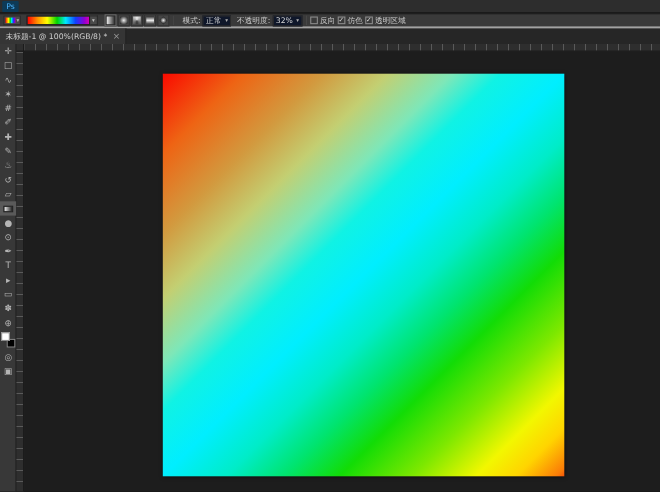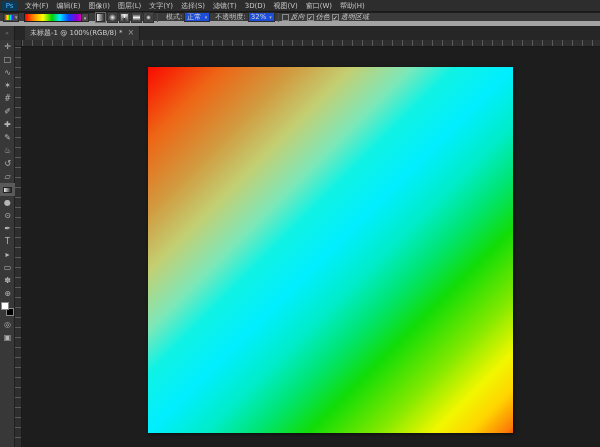--- a/index.html
+++ b/index.html
@@ -9,54 +9,54 @@
   
   .menubar { position:absolute; left:0; top:0; width:600px; height:12px;
     background:#2d2d2d; border-bottom:1px solid #191919; display:flex; align-items:center; }
   .ps-logo { width:15px; height:10px; margin:0 4px 0 2px; background:#0d3a57;
     color:#4db5ff; font-size:7px; font-weight:normal; line-height:10px; text-align:center;
     border-radius:1px; }
   .menu-item { font-size:7px; color:#c9c9c9; padding:0 4px; line-height:12px; white-space:nowrap; }
 
   
   .optionsbar { position:absolute; left:0; top:13px; width:600px; height:13px;
-    background:#3a3a3a; border-bottom:5px solid #a3a3a3; display:flex; align-items:center; }
+    background:#3a3a3a; border-bottom:2px solid #a3a3a3; display:flex; align-items:center; }
   .opt-sep { width:1px; height:9px; background:#2a2a2a; border-right:1px solid #4a4a4a; margin:0 3px; }
   .tool-preset { width:16px; height:9px; margin-left:3px; background:#4a4a4a;
     border:1px solid #2a2a2a; display:flex; align-items:center; }
   .tool-preset .mini-grad { width:9px; height:5px; margin-left:1px; }
   .dd-arrow { font-size:5px; color:#b0b0b0; margin-left:1px; }
   .grad-preview-wrap { display:flex; align-items:center; margin-left:5px; }
   .grad-preview { width:58px; height:9px; border:1px solid #1f1f1f; }
   .grad-dd { width:7px; height:9px; background:#4a4a4a; border:1px solid #2a2a2a; border-left:none;
     font-size:5px; color:#c0c0c0; text-align:center; line-height:8px; }
   .type-btns { display:flex; margin-left:6px; gap:1px; }
   .type-btn { width:11px; height:11px; background:#454545; border:1px solid #303030;
     display:flex; align-items:center; justify-content:center; }
   .type-btn.selected { background:#2b2b2b; border-color:#6a6a6a; }
   .type-glyph { width:7px; height:7px; }
   .tg-linear { background:linear-gradient(90deg,#eee,#333); }
   .tg-radial { background:radial-gradient(circle,#eee 0%,#333 80%); }
   .tg-angle { background:conic-gradient(#eee,#333,#eee); }
   .tg-reflected { background:linear-gradient(180deg,#333,#eee 50%,#333); }
   .tg-diamond { background:radial-gradient(circle,#eee 0%,#333 70%); transform:rotate(45deg) scale(.8); }
   .opt-label { font-size:7px; color:#c9c9c9; margin:0 2px 0 5px; white-space:nowrap; }
-  .opt-select { height:10px; min-width:26px; background:#1d4ed8; border:1px solid #2a2a2a;
+  .opt-select { height:10px; min-width:26px; background:#0f172a; border:1px solid #2a2a2a;
     font-size:7px; color:#d6d6d6; display:flex; align-items:center; padding:0 2px; }
   .opt-select .dd-arrow { margin-left:auto; padding-left:3px; }
   .cbox { width:7px; height:7px; background:#3a3a3a; border:1px solid #8a8a8a;
     font-size:6px; line-height:6px; color:#e8e8e8; text-align:center; }
   .cbox-label { font-size:7px; color:#c9c9c9; margin:0 2px; white-space:nowrap; }
 
   
   .tabbar { position:absolute; left:0; top:26px; width:600px; height:14px; background:#262626; }
   .tools-header { position:absolute; left:0; top:0; width:15px; height:14px;
     background:#323232; border-right:1px solid #1b1b1b; color:#8a8a8a;
     font-size:6px; text-align:center; line-height:13px; }
-  .doc-tab { position:absolute; left:25px; top:0; height:14px; background:#353535;
+  .doc-tab { position:absolute; left:0; top:0; height:14px; background:#353535;
     border-right:1px solid #1c1c1c; display:flex; align-items:center; padding:0 5px; }
   .doc-tab-title { font-size:7px; color:#cfcfcf; white-space:nowrap; }
   .doc-tab-close { font-size:8px; color:#9a9a9a; margin-left:5px; line-height:8px; }
 
   
   .toolstrip { position:absolute; left:0; top:40px; width:15px; height:407px;
     background:#383838; border-right:1px solid #202020; }
   .tool { width:15px; height:13px; display:flex; align-items:center; justify-content:center;
     font-size:8px; color:#b5b5b5; }
   .tool.selected { background:#5a5a5a; }
@@ -79,33 +79,20 @@
   .canvas { position:absolute; left:133px; top:27px; width:365px; height:366px;
     box-shadow:1px 1px 4px rgba(0,0,0,.6); }
 </style>
 </head>
 <body>
 
 <div class="app">
 
   <div class="menubar">
     <div class="ps-logo">Ps</div>
-    <div id="menu-items" style="display:flex;">
-        <span class="menu-item">文件(F)</span>
-        <span class="menu-item">编辑(E)</span>
-        <span class="menu-item">图像(I)</span>
-        <span class="menu-item">图层(L)</span>
-        <span class="menu-item">文字(Y)</span>
-        <span class="menu-item">选择(S)</span>
-        <span class="menu-item">滤镜(T)</span>
-        <span class="menu-item">3D(D)</span>
-        <span class="menu-item">视图(V)</span>
-        <span class="menu-item">窗口(W)</span>
-        <span class="menu-item">帮助(H)</span>
-      </div>
   </div>
 
   <div class="optionsbar">
     <div class="tool-preset">
       <span class="mini-grad" style="background: linear-gradient(90deg, rgb(255, 0, 0) 0%, rgb(255, 144, 0) 16%, rgb(255, 255, 0) 32%, rgb(0, 212, 0) 48%, rgb(0, 232, 255) 62%, rgb(16, 64, 255) 78%, rgb(138, 0, 212) 92%, rgb(212, 0, 180) 100%);"></span>
       <span class="dd-arrow">▾</span>
     </div>
     <div class="grad-preview-wrap">
       <div class="grad-preview" id="grad-preview" style="background: linear-gradient(90deg, rgb(255, 0, 0) 0%, rgb(255, 144, 0) 16%, rgb(255, 255, 0) 32%, rgb(0, 212, 0) 48%, rgb(0, 232, 255) 62%, rgb(16, 64, 255) 78%, rgb(138, 0, 212) 92%, rgb(212, 0, 180) 100%);"></div>
       <div class="grad-dd">▾</div>
@@ -132,21 +119,21 @@
     <div class="opt-select">
       <span>正常</span>
       <span class="dd-arrow">▾</span>
     </div>
     <span class="opt-label">不透明度:</span>
     <div class="opt-select">
       <span>32%</span>
       <span class="dd-arrow">▾</span>
     </div>
     <div class="opt-sep"></div>
-    <div id="opt-checkboxes" style="display:flex;align-items:center;font-style:italic;">
+    <div id="opt-checkboxes" style="display:flex;align-items:center;">
         <div class="cbox"></div>
         <span class="cbox-label">反向</span>
         <div class="cbox">✓</div>
         <span class="cbox-label">仿色</span>
         <div class="cbox">✓</div>
         <span class="cbox-label">透明区域</span>
       </div>
   </div>
 
   <div class="tabbar">

